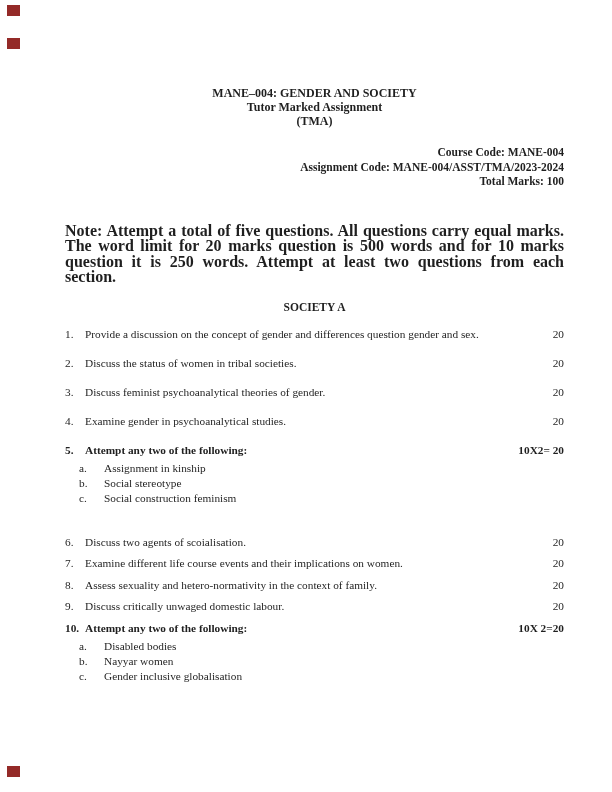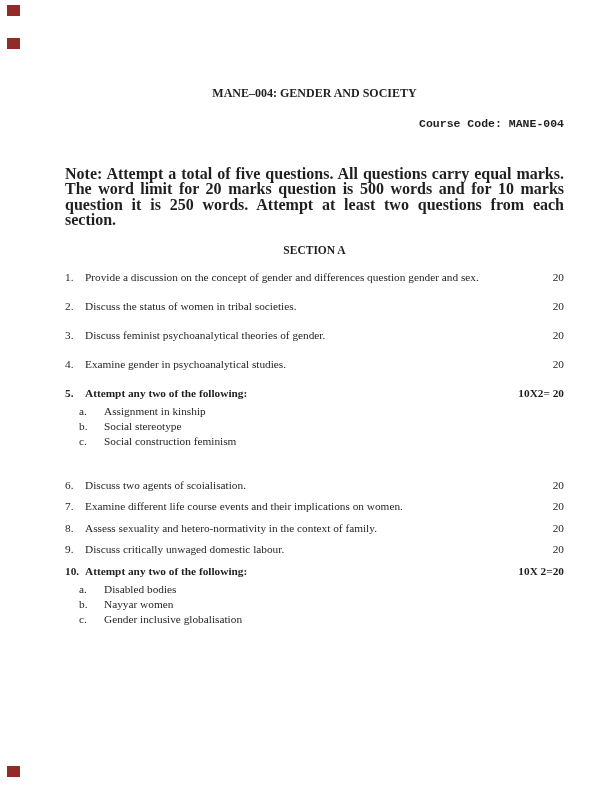--- a/index.html
+++ b/index.html
@@ -19,21 +19,21 @@
   .redaction-mark {
     position: absolute;
     width: 13px; height: 11px;
     left: 7px;
   }
   .redaction-mark.top-1 { top: 5px; }
   .redaction-mark.top-2 { top: 38px; }
   .redaction-mark.bottom-1 { top: 766px; }
 
   .doc-title { text-align: center; font-weight: bold; font-size: 12px; line-height: 14px; }
-  .meta { text-align: right; font-weight: bold; font-size: 11.5px; line-height: 14.5px; margin-top: 17px; font-family: Liberation Mono, monospace; }
+  .meta { text-align: right; font-weight: bold; font-size: 11.5px; line-height: 14.5px; margin-top: 17px; }
   .note { margin-top: 34px; font-weight: bold; font-size: 16px; line-height: 15.6px; text-align: justify; }
 
   .section { }
   .section-title { text-align: center; font-weight: bold; font-size: 11.5px; line-height: 13px; }
   .sec-0 { margin-top: 16px; }
   .sec-0 .section-title { margin-bottom: 14px; }
   .sec-1 { margin-top: 30px; }
   .sec-1 .section-title { margin-bottom: 7px; }
 
   .q-row { display: flex; font-size: 11.3px; line-height: 13px; }
@@ -55,31 +55,35 @@
 <body>
 
 <div class="redaction-mark top-1" style="background: rgb(148, 42, 40);"></div>
 <div class="redaction-mark top-2" style="background: rgb(148, 42, 40);"></div>
 <div class="redaction-mark bottom-1" style="background: rgb(148, 42, 40);"></div>
 
 <div class="page">
 
   <div class="doc-title">
     <div>MANE–004: GENDER AND SOCIETY</div>
+    <div>Tutor Marked Assignment</div>
+    <div>(TMA)</div>
   </div>
 
   <div class="meta">
     <div>Course Code: MANE-004</div>
+    <div>Assignment Code: MANE-004/ASST/TMA/2023-2024</div>
+    <div>Total Marks: 100</div>
   </div>
 
   <div class="note">Note: Attempt a total of five questions. All questions carry equal marks. The word limit for 20 marks question is 500 words and for 10 marks question it is 250 words. Attempt at least two questions from each section.</div>
 
   <div>
       <div class="section sec-0">
-        <div class="section-title">SECTION A</div>
+        <div class="section-title">SOCIETY A</div>
         <div class="q-row">
           <span class="q-num">1.</span>
           <span class="q-text">Provide a discussion on the concept of gender and differences question gender and sex.</span>
           <span class="q-marks">20</span>
         </div>
         <div class="q-row">
           <span class="q-num">2.</span>
           <span class="q-text">Discuss the status of women in tribal societies.</span>
           <span class="q-marks">20</span>
         </div>

